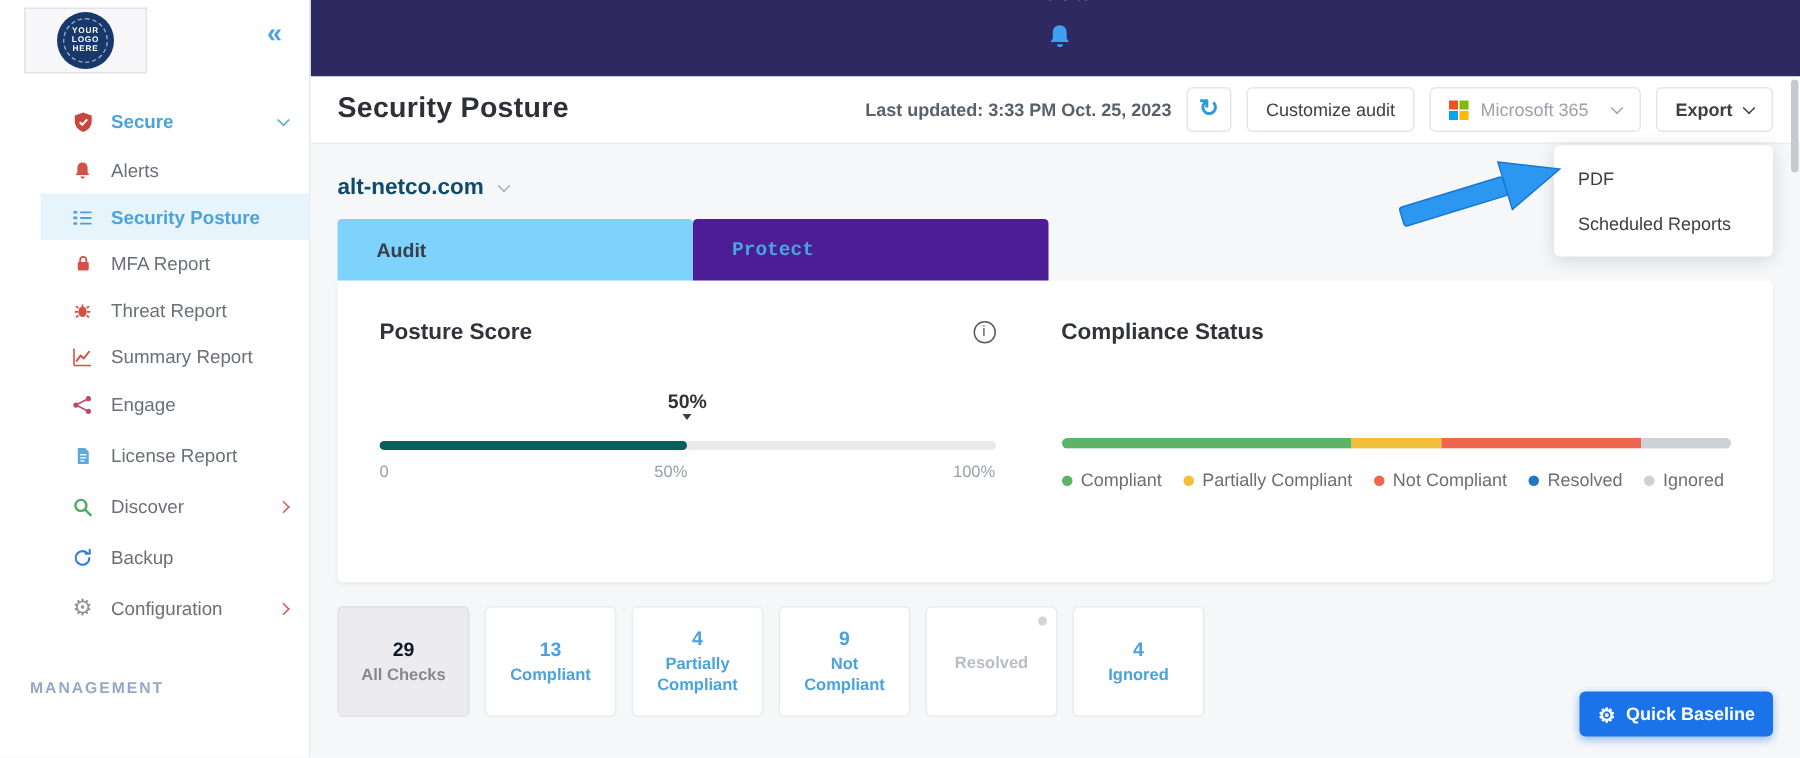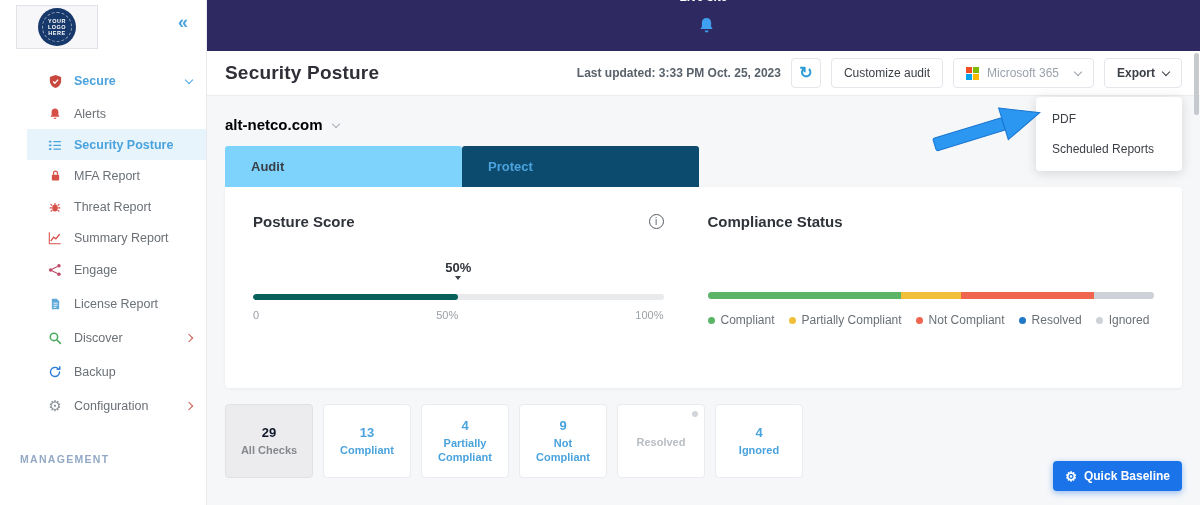--- a/index.html
+++ b/index.html
@@ -50,26 +50,26 @@
   .ms-logo { display:grid; grid-template-columns:6px 6px; grid-template-rows:6px 6px; gap:1px; }
   .ms-logo i { display:block; }
   .ms-logo i:nth-child(1){background:#f25022;} .ms-logo i:nth-child(2){background:#7fba00;}
   .ms-logo i:nth-child(3){background:#00a4ef;} .ms-logo i:nth-child(4){background:#ffb900;}
   .tenant-label { color:#9aa2ab; min-width:80px; }
   .export-btn { font-weight:700; }
 
   
   .content { position:absolute; left:207px; top:96px; width:993px; height:409px; padding:0 18px; }
   .domain-row { margin-top:20px; display:flex; align-items:center; gap:10px; }
-  .domain-name { font-size:15px; font-weight:700; color:#000000; }
+  .domain-name { font-size:15px; font-weight:700; color:#0c4a6e; }
   .domain-caret { color:#a6adb5; }
   .tabs { margin-top:13px; display:flex; height:41px; }
   .tab { width:237px; display:flex; align-items:center; padding-left:26px; font-size:13px; font-weight:700; cursor:pointer; }
   .tab.active { background:#7dd3fc; color:#3a3f46; border-radius:3px 3px 0 0; }
-  .tab.inactive { background:#0c4a6e; color:#4aa3dd; border-radius:3px 3px 0 0; }
+  .tab.inactive { background:#4c1d95; color:#4aa3dd; border-radius:3px 3px 0 0;font-family:Liberation Mono, monospace; }
 
   .card { background:#fff; border-radius:0 4px 4px 4px; box-shadow:0 1px 3px rgba(20,30,40,.06); height:201px; display:flex; padding:26px 28px; }
   .col-left { width:50%; padding-right:40px; }
   .col-right { width:50%; padding-left:4px; }
   .card-head { display:flex; align-items:center; justify-content:space-between; }
   .card-title { font-size:15px; font-weight:700; color:#2f333a; }
   .info { width:15px; height:15px; border:1.3px solid #565c63; border-radius:50%; font-size:10px; color:#565c63; display:flex; align-items:center; justify-content:center; cursor:pointer; }
   .info::after { content:"i"; }
 
   .posture-wrap { position:relative; margin-top:64px; }

